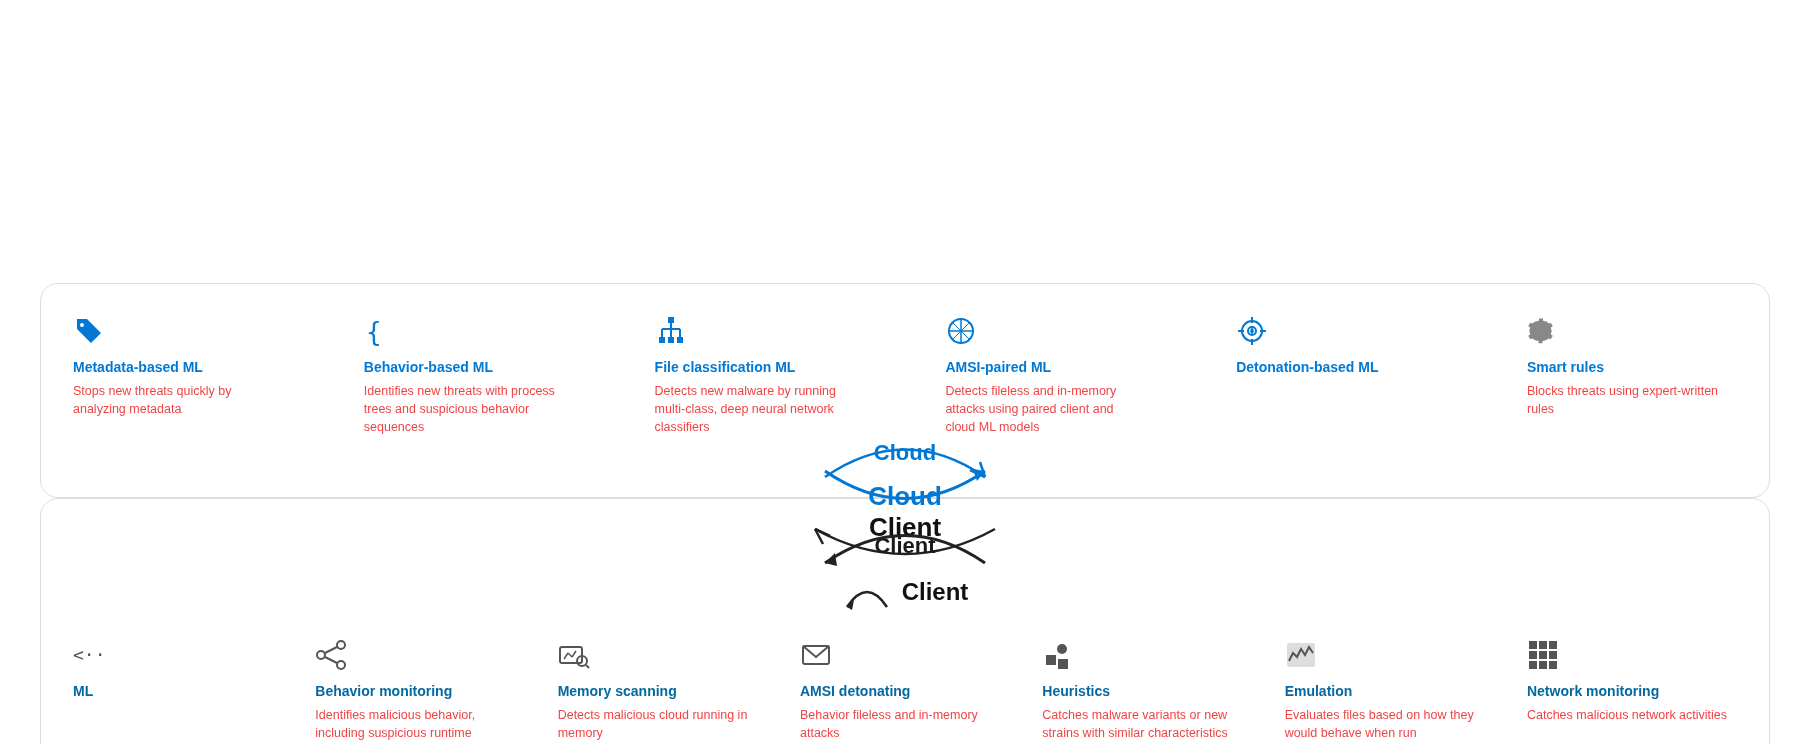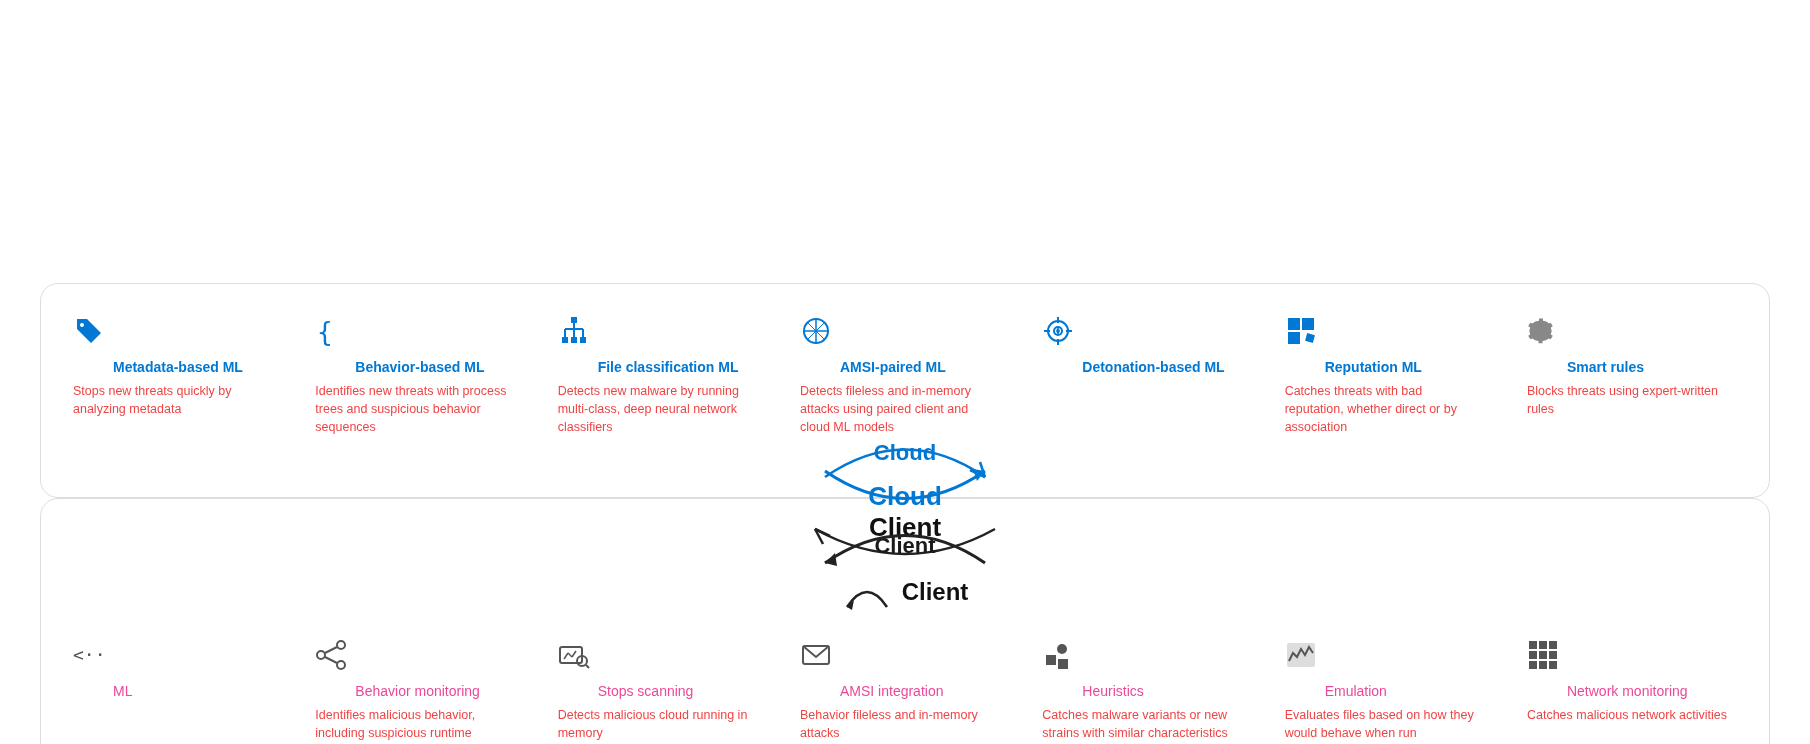--- a/index.html
+++ b/index.html
@@ -57,25 +57,24 @@
       height: 38px;
       display: flex;
       align-items: center;
     }
 
     .item-title {
       font-size: 14px;
       font-weight: 600;
       margin-bottom: 6px;
       line-height: 1.3;
-      margin-left: 40px;
     }
 
     .item-title.blue { color: #0078d4; }
-    .item-title.dark { color: #ec4899; font-weight: 400; }
+    .item-title.dark { color: #0369a1; font-weight: 700; }
 
     .item-desc {
       font-size: 12.5px;
       color: #ef4444;
       line-height: 1.45;
     }
 
     
     .cloud-label-area {
       position: absolute;
@@ -167,32 +166,20 @@
           <line x1="16" y1="2" x2="16" y2="8" stroke="#0078d4" stroke-width="2"></line>
           <line x1="16" y1="24" x2="16" y2="30" stroke="#0078d4" stroke-width="2"></line>
           <line x1="2" y1="16" x2="8" y2="16" stroke="#0078d4" stroke-width="2"></line>
           <line x1="24" y1="16" x2="30" y2="16" stroke="#0078d4" stroke-width="2"></line>
           <polygon points="16,12 18,16 16,20 14,16" fill="#0078d4"></polygon>
         </svg>
       </div>
       <div class="item-title blue">Detonation-based ML</div>
     </div>
 
-    <div class="item">
-      <div class="icon-area">
-        <svg class="icon icon-blue" viewBox="0 0 32 32">
-          <rect x="3" y="3" width="12" height="12" fill="#0078d4"></rect>
-          <rect x="17" y="3" width="12" height="12" fill="#0078d4"></rect>
-          <rect x="3" y="17" width="12" height="12" fill="#0078d4"></rect>
-          <rect x="21" y="19" width="8" height="8" fill="#0078d4" transform="rotate(15,25,23)"></rect>
-        </svg>
-      </div>
-      <div class="item-title blue">Reputation ML</div>
-      <div class="item-desc">Catches threats with bad reputation, whether direct or by association</div>
-    </div>
 
     <div class="item">
       <div class="icon-area">
         <svg class="icon" viewBox="0 0 32 32">
           <path d="M16 10a6 6 0 1 1 0 12 6 6 0 0 1 0-12zm0 2a4 4 0 1 0 0 8 4 4 0 0 0 0-8zm7.7-4.3l2.1 3.6-2 1.1a8 8 0 0 1 0 7.2l2 1.1-2.1 3.6-2-.9a9.8 9.8 0 0 1-6.2 2.6v2.2h-4v-2.2a9.8 9.8 0 0 1-6.2-2.6l-2 .9-2.1-3.6 2-1.1a8 8 0 0 1 0-7.2l-2-1.1 2.1-3.6 2 .9A9.8 9.8 0 0 1 12 5.8V3.6h4v2.2a9.8 9.8 0 0 1 6.2 2.6l2-.9z" fill="#888"></path>
         </svg>
       </div>
       <div class="item-title blue">Smart rules</div>
       <div class="item-desc">Blocks threats using expert-written rules</div>
     </div>
@@ -257,32 +244,32 @@
       <div class="icon-area">
         <svg class="icon" viewBox="0 0 32 32">
           <rect x="2" y="8" width="22" height="16" rx="2" fill="none" stroke="#555" stroke-width="2"></rect>
           <line x1="6" y1="20" x2="10" y2="14" stroke="#555" stroke-width="1.5"></line>
           <line x1="10" y1="14" x2="14" y2="18" stroke="#555" stroke-width="1.5"></line>
           <line x1="14" y1="18" x2="18" y2="12" stroke="#555" stroke-width="1.5"></line>
           <circle cx="24" cy="22" r="5" fill="none" stroke="#555" stroke-width="2"></circle>
           <line x1="28" y1="26" x2="31" y2="29" stroke="#555" stroke-width="2"></line>
         </svg>
       </div>
-      <div class="item-title dark">Stops scanning</div>
+      <div class="item-title dark">Memory scanning</div>
       <div class="item-desc">Detects malicious cloud running in memory</div>
     </div>
 
     <div class="item">
       <div class="icon-area">
         <svg class="icon" viewBox="0 0 32 32">
           <rect x="3" y="7" width="26" height="18" rx="2" fill="none" stroke="#555" stroke-width="2"></rect>
           <polyline points="3,7 16,18 29,7" fill="none" stroke="#555" stroke-width="2"></polyline>
         </svg>
       </div>
-      <div class="item-title dark">AMSI integration</div>
+      <div class="item-title dark">AMSI detonating</div>
       <div class="item-desc">Behavior fileless and in-memory attacks</div>
     </div>
 
     <div class="item">
       <div class="icon-area">
         <svg class="icon" viewBox="0 0 32 32">
           <rect x="4" y="16" width="10" height="10" fill="#555"></rect>
           <rect x="16" y="20" width="10" height="10" fill="#555"></rect>
           <circle cx="20" cy="10" r="5" fill="#555"></circle>
         </svg>

